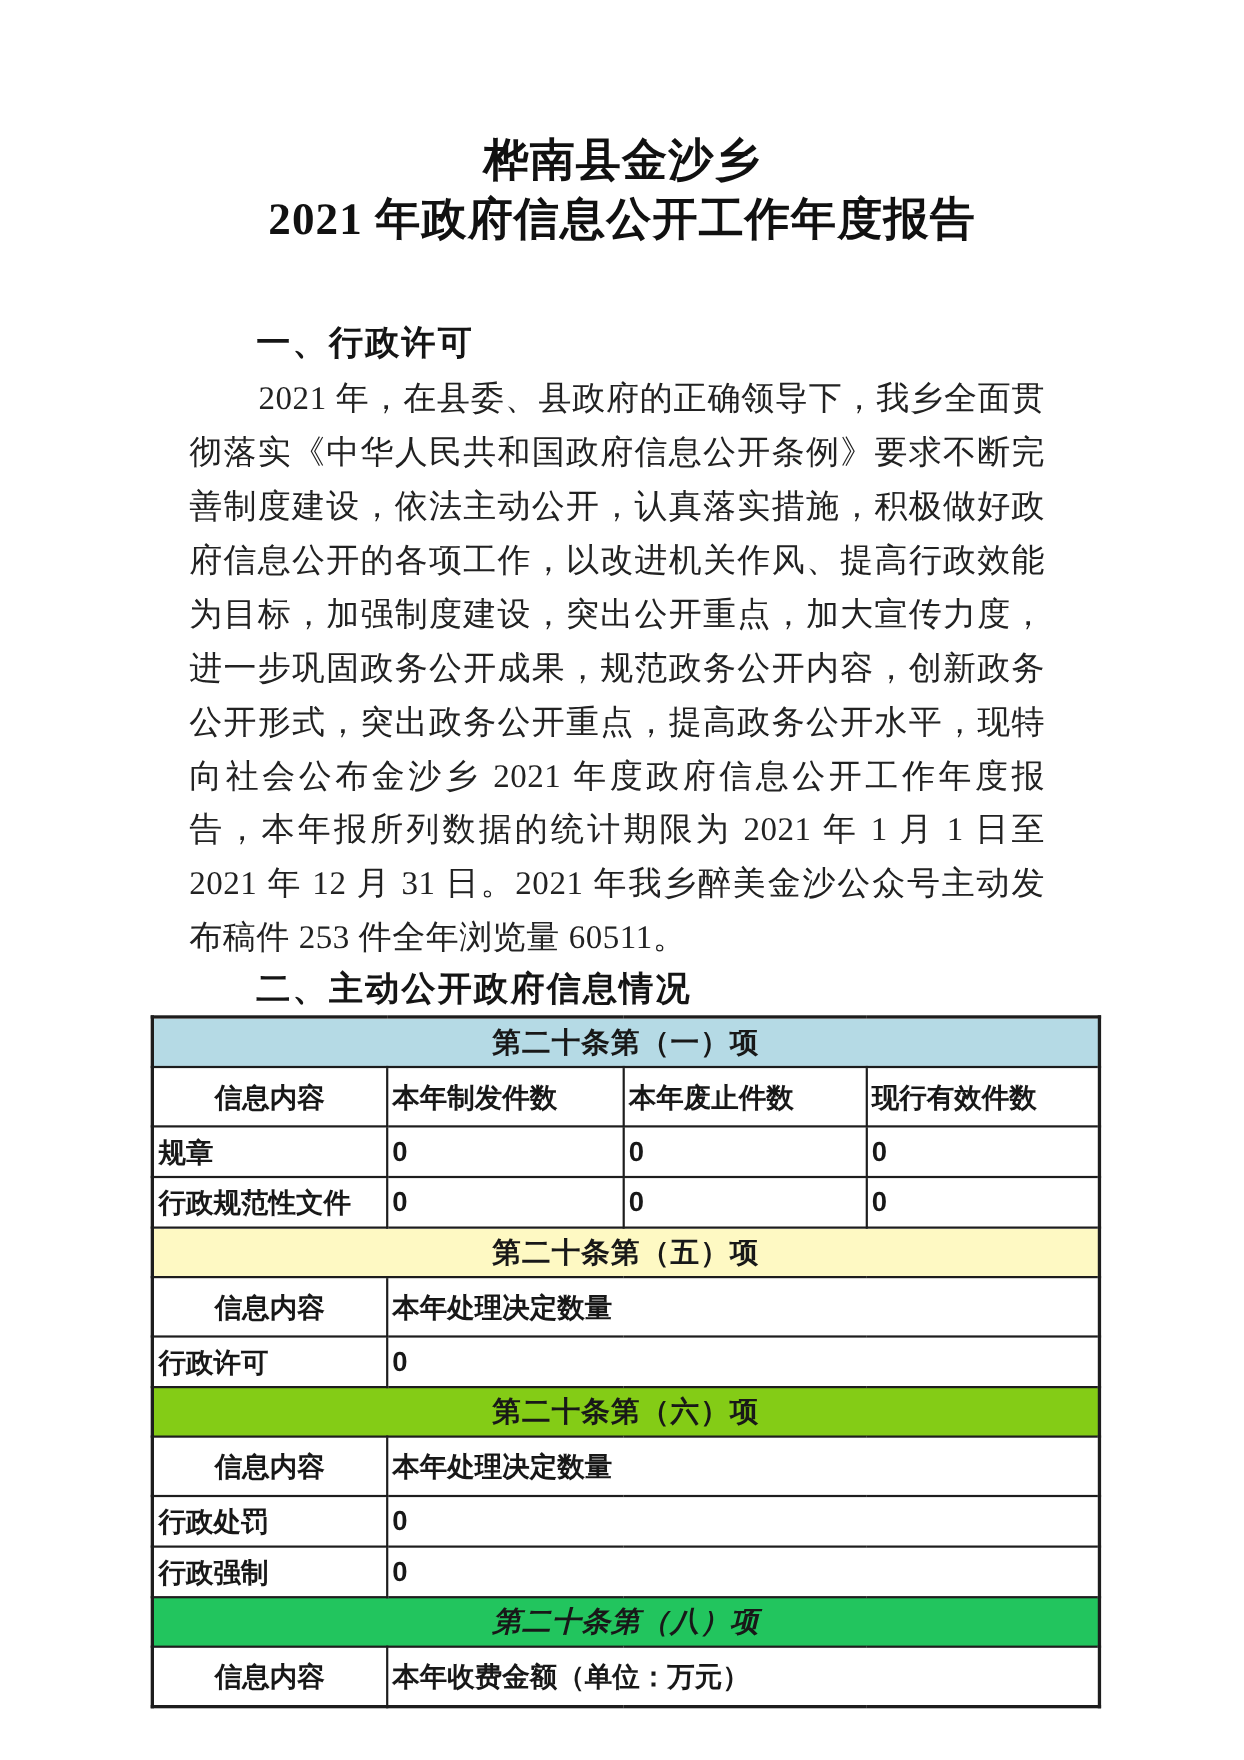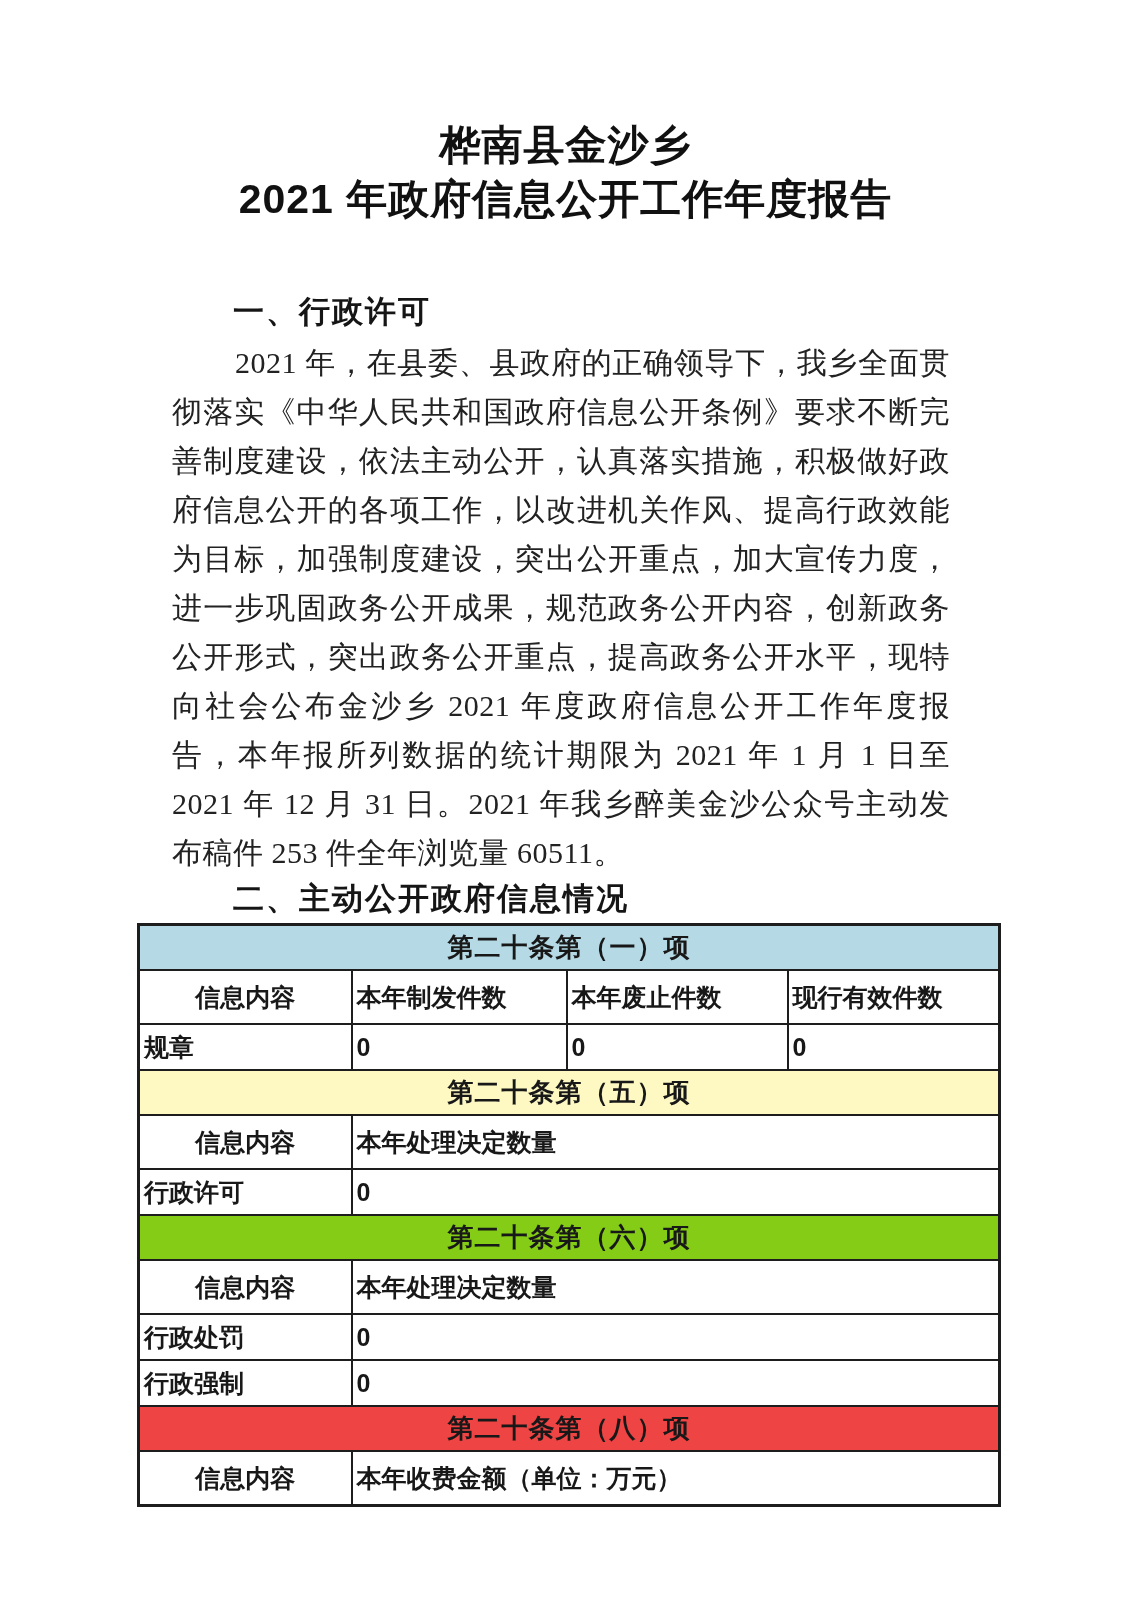--- a/index.html
+++ b/index.html
@@ -6,21 +6,21 @@
   .page {
     position:relative;
     width:1131px; height:1600px;
     background:#ffffff;
     overflow:hidden;
     color:#1b1b1b;
     font-family:"Liberation Serif","DejaVu Serif",serif;
   }
   .title-block { padding-top:118px; text-align:center; }
   .title-line {
-    font-family:Liberation Sans, sans-serif;
+    font-family:Liberation Serif, serif;
     font-weight:bold;
     font-size:41px;
     line-height:54px;
     color:#111111;
     letter-spacing:1px;
   }
   .section-heading {
     font-family:"Liberation Sans","DejaVu Sans",sans-serif;
     font-weight:bold;
     font-size:31px;
@@ -108,20 +108,26 @@
       <td class="c-left">本年制发件数</td>
       <td class="c-left">本年废止件数</td>
       <td class="c-left">现行有效件数</td>
     </tr>
     <tr class="drow">
       <td class="label">规章</td>
       <td class="z-a">0</td>
       <td class="z-a">0</td>
       <td class="z-b">0</td>
     </tr>
+    <tr class="drow">
+      <td class="label">行政规范性文件</td>
+      <td class="z-a">0</td>
+      <td class="z-a">0</td>
+      <td class="z-b">0</td>
+    </tr>
 
     <tr class="band">
       <td colspan="4" style="background:#fef9c3;">第二十条第（五）项</td>
     </tr>
     <tr class="hrow">
       <td class="c-center">信息内容</td>
       <td colspan="3" class="c-left">本年处理决定数量</td>
     </tr>
     <tr class="drow">
       <td class="label">行政许可</td>
@@ -138,21 +144,21 @@
     <tr class="drow">
       <td class="label">行政处罚</td>
       <td colspan="3" class="z-d">0</td>
     </tr>
     <tr class="drow">
       <td class="label">行政强制</td>
       <td colspan="3" class="z-d">0</td>
     </tr>
 
     <tr class="band">
-      <td colspan="4" style="background:#ef4444;">第二十条第（八）项</td>
+      <td colspan="4" style="background:#22c55e;font-style:italic;">第二十条第（八）项</td>
     </tr>
     <tr class="hrow">
       <td class="c-center">信息内容</td>
       <td colspan="3" class="c-left">本年收费金额（单位：万元）</td>
     </tr>
   </tbody>
     </table>
 
 </div>
 

